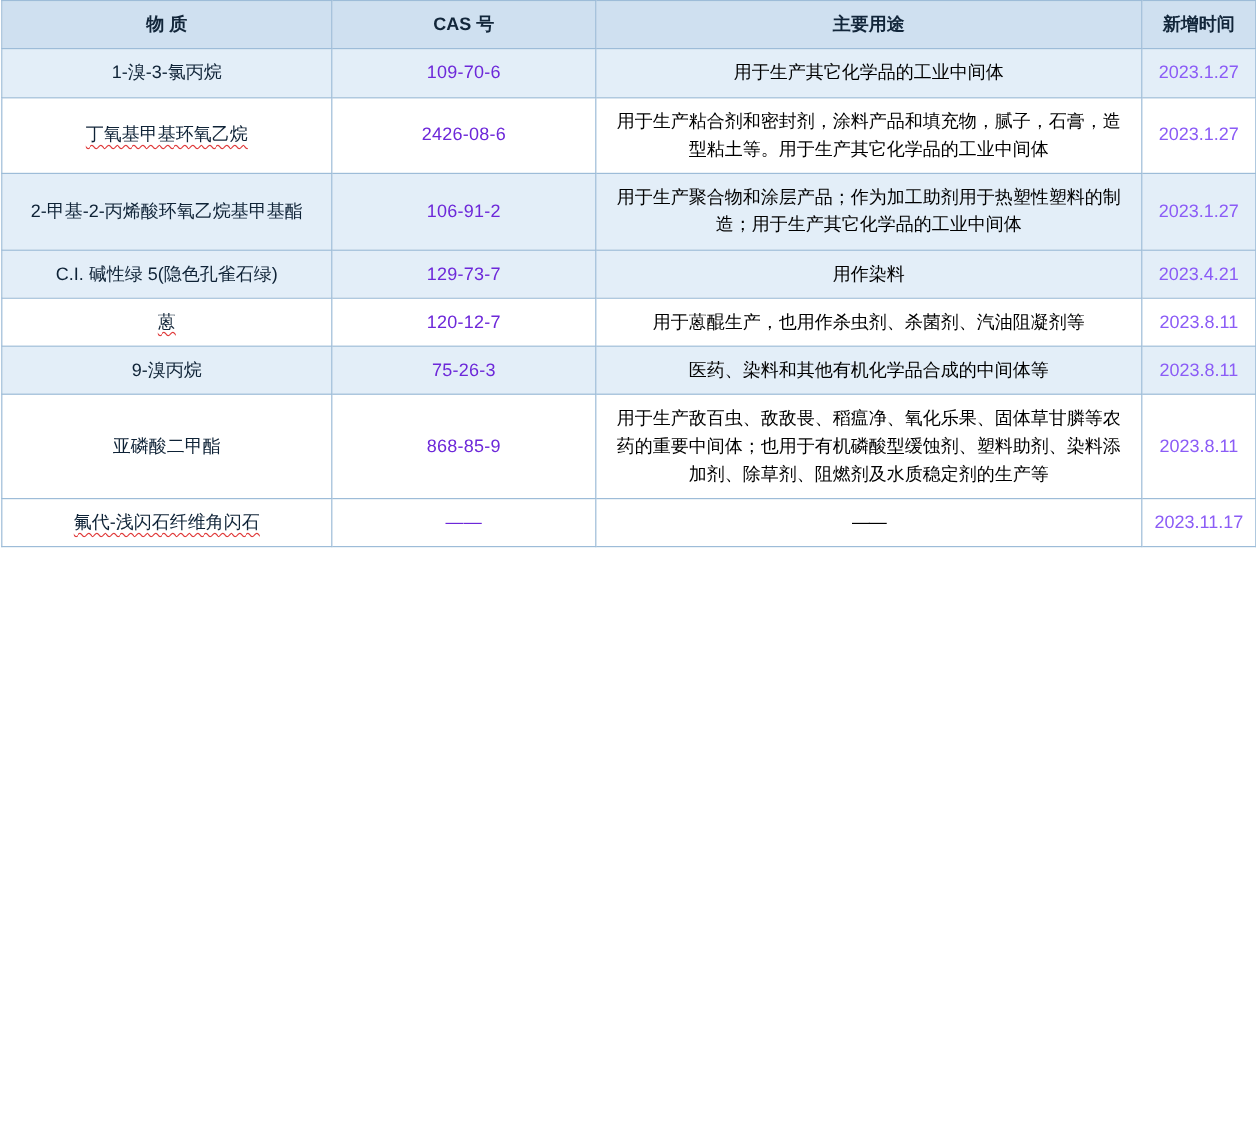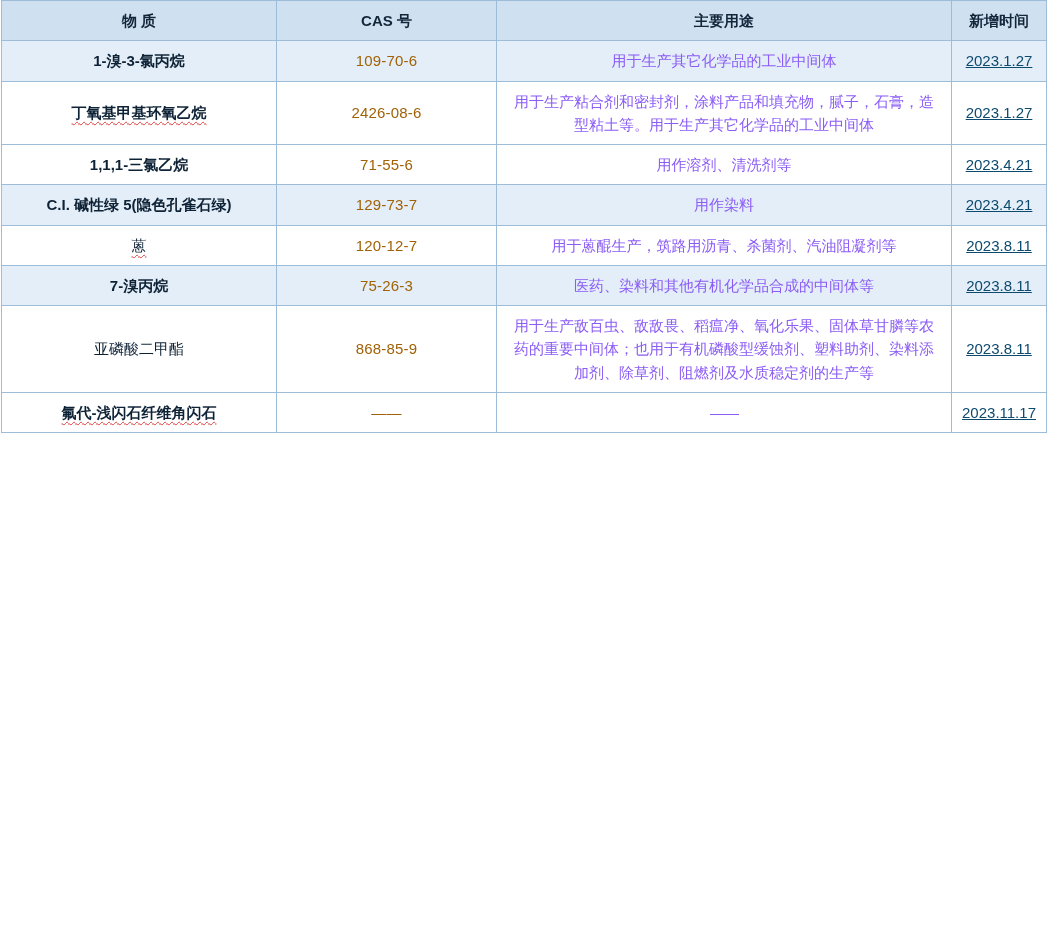--- a/index.html
+++ b/index.html
@@ -44,25 +44,25 @@
   }
   
   col.c-name { width: 275px; }
   col.c-cas  { width: 220px; }
   col.c-use  { width: 455px; }
   col.c-date { width: 95px; }
 
   tbody tr.shade td { background: #e3eef8; }
   tbody tr.plain td { background: #ffffff; }
 
-  td.name-cell { font-weight: bold; color: #0e2236; }
+  td.name-cell { font-weight: normal; color: #0e2236; }
   td.name-cell.light { font-weight: normal; }
-  td.cas-cell { color: #a16207; letter-spacing: .2px; }
-  td.use-cell { text-align: center; color: #8b5cf6; margin-left: 43px; }
-  td.date-cell { color: #0c4a6e; white-space: nowrap; text-decoration: underline; }
+  td.cas-cell { color: #6d28d9; letter-spacing: .2px; }
+  td.use-cell { text-align: center; color: #000000; margin-left: 43px; }
+  td.date-cell { color: #8b5cf6; white-space: nowrap; }
 
   .dash { letter-spacing: -1px; }
 
   
   .squiggle {
     text-decoration: underline;
     text-decoration-style: wavy;
     text-decoration-color: #e03b3b;
     text-decoration-thickness: 1px;
     text-underline-offset: 3px;
@@ -96,44 +96,44 @@
         <td class="date-cell">2023.1.27</td>
       </tr>
 
       <tr class="plain">
         <td class="name-cell squiggle">丁氧基甲基环氧乙烷</td>
         <td class="cas-cell">2426-08-6</td>
         <td class="use-cell">用于生产粘合剂和密封剂，涂料产品和填充物，腻子，石膏，造型粘土等。用于生产其它化学品的工业中间体</td>
         <td class="date-cell">2023.1.27</td>
       </tr>
 
+      <tr class="shade">
+        <td class="name-cell">2-甲基-2-丙烯酸环氧乙烷基甲基酯</td>
+        <td class="cas-cell">106-91-2</td>
+        <td class="use-cell">用于生产聚合物和涂层产品；作为加工助剂用于热塑性塑料的制造；用于生产其它化学品的工业中间体</td>
+        <td class="date-cell">2023.1.27</td>
+      </tr>
 
-      <tr class="plain">
-        <td class="name-cell">1,1,1-三氯乙烷</td>
-        <td class="cas-cell">71-55-6</td>
-        <td class="use-cell">用作溶剂、清洗剂等</td>
-        <td class="date-cell">2023.4.21</td>
-      </tr>
 
       <tr class="shade">
         <td class="name-cell">C.I. 碱性绿 5(隐色孔雀石绿)</td>
         <td class="cas-cell">129-73-7</td>
         <td class="use-cell">用作染料</td>
         <td class="date-cell">2023.4.21</td>
       </tr>
 
       <tr class="plain">
         <td class="name-cell light squiggle">蒽</td>
         <td class="cas-cell">120-12-7</td>
-        <td class="use-cell">用于蒽醌生产，筑路用沥青、杀菌剂、汽油阻凝剂等</td>
+        <td class="use-cell">用于蒽醌生产，也用作杀虫剂、杀菌剂、汽油阻凝剂等</td>
         <td class="date-cell">2023.8.11</td>
       </tr>
 
       <tr class="shade">
-        <td class="name-cell">7-溴丙烷</td>
+        <td class="name-cell">9-溴丙烷</td>
         <td class="cas-cell">75-26-3</td>
         <td class="use-cell">医药、染料和其他有机化学品合成的中间体等</td>
         <td class="date-cell">2023.8.11</td>
       </tr>
 
       <tr class="plain">
         <td class="name-cell light">亚磷酸二甲酯</td>
         <td class="cas-cell">868-85-9</td>
         <td class="use-cell">用于生产敌百虫、敌敌畏、稻瘟净、氧化乐果、固体草甘膦等农药的重要中间体；也用于有机磷酸型缓蚀剂、塑料助剂、染料添加剂、除草剂、阻燃剂及水质稳定剂的生产等</td>
         <td class="date-cell">2023.8.11</td>

